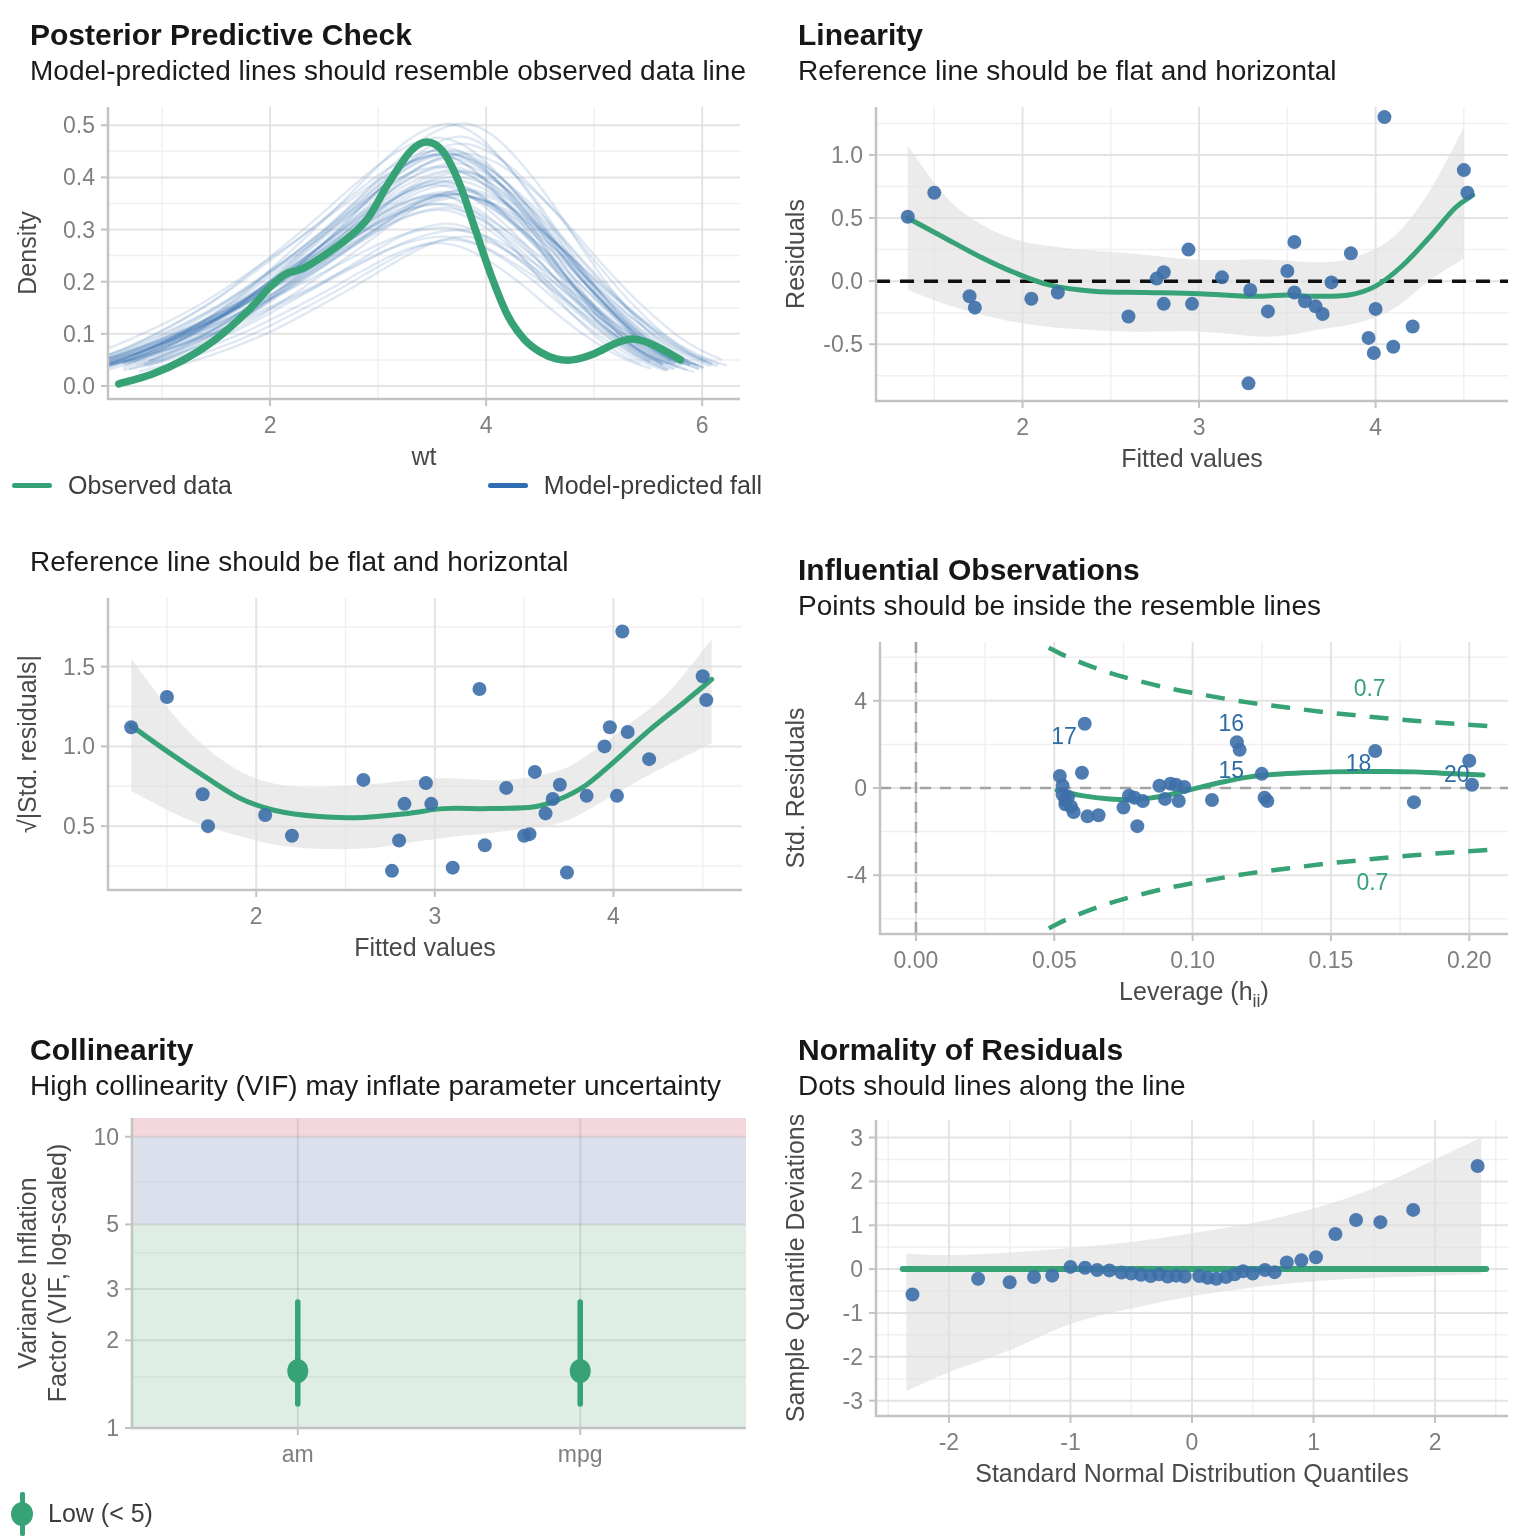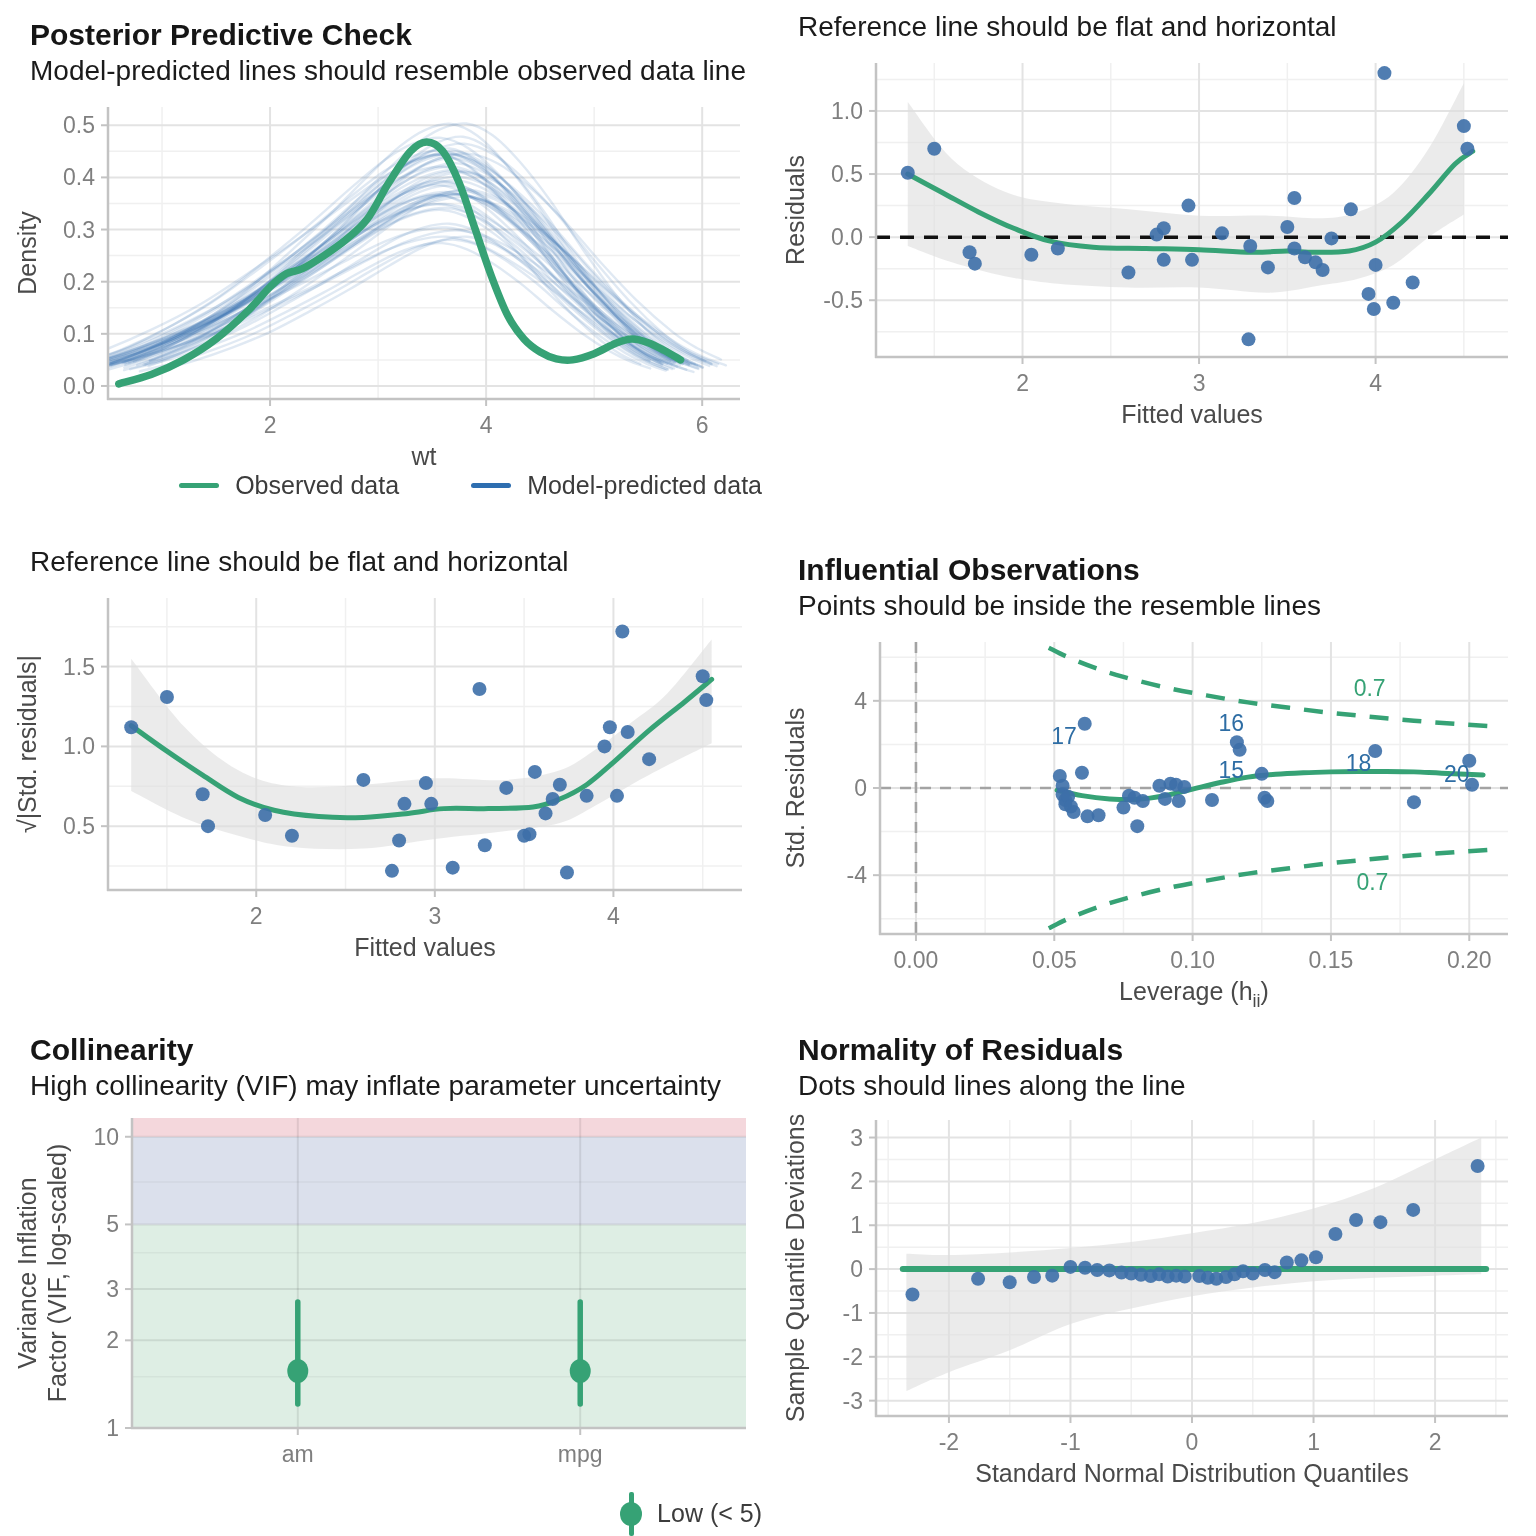--- a/index.html
+++ b/index.html
@@ -3,21 +3,21 @@
 <meta charset="utf-8">
 <style>
   html,body{margin:0;padding:0;background:#ffffff;}
   body{width:1536px;height:1536px;font-family:"Liberation Sans",sans-serif;-webkit-font-smoothing:antialiased;}
   .sheet{display:grid;grid-template-columns:768px 768px;grid-template-rows:535px 480px 521px;width:1264px;height:1536px;}
   .panel{box-sizing:border-box;padding:8px 6px 0 12px;overflow:hidden;}
   .ptitle{font-size:30px;font-weight:600;color:#161616;margin:10px 0 2px 18px;line-height:1.12;}
   .psub{font-size:28px;font-weight:400;color:#1b1b1b;margin:3px 0 8px 18px;line-height:1.15;}
   svg.plot{display:block;}
   svg text{font-family:"Liberation Sans",sans-serif;}
-  .legend-row{display:flex;justify-content:flex-end;align-items:center;gap:72px;margin-top:4px;}
+  .legend-row{display:flex;justify-content:space-between;align-items:center;gap:72px;margin-top:4px;}
   .legend-item{display:flex;align-items:center;gap:16px;font-size:25px;color:#3c3c3c;}
   .swatch-line{width:40px;height:5px;border-radius:2.5px;display:inline-block;}
   .pr-glyph{display:inline-block;width:20px;height:48px;position:relative;}
   .pr-glyph .bar{position:absolute;left:50%;top:2px;bottom:2px;width:5px;margin-left:-2.5px;border-radius:2px;}
   .pr-glyph .dot{position:absolute;left:50%;top:50%;width:22px;height:24px;margin:-12px 0 0 -11px;border-radius:50%;}
 </style>
 </head>
 <body>
 
 <div class="sheet">
@@ -122,26 +122,27 @@
         <text x="412" y="370" text-anchor="middle" font-size="25" fill="#4a4a4a">wt</text>
         <text x="24" y="158" text-anchor="middle" font-size="25" fill="#4a4a4a" transform="rotate(-90 24 158)">Density</text>
       </svg>
     <div class="legend-row">
       <div class="legend-item">
         <span class="swatch-line" style="background: rgb(54, 162, 117);"></span>
         <span>Observed data</span>
       </div>
       <div class="legend-item">
         <span class="swatch-line" style="background: rgb(46, 110, 176);"></span>
-        <span>Model-predicted data</span>
+        <span>Model-predicted fall</span>
       </div>
     </div>
   </section>
 
   <section class="panel">
+    <div class="ptitle">Linearity</div>
     <div class="psub">Reference line should be flat and horizontal</div>
     <svg class="plot" width="744" height="380">
         <defs>
           <clipPath id="clip1">
             <rect x="96" y="12" width="632" height="294"></rect>
           </clipPath>
         </defs>
         <g clip-path="url(#clip1)">
           <line x1="96" x2="728" y1="280.7639484978541" y2="280.7639484978541" stroke="#f0f0f0" stroke-width="1.5"></line>
           <line x1="96" x2="728" y1="217.6738197424893" y2="217.6738197424893" stroke="#f0f0f0" stroke-width="1.5"></line>

